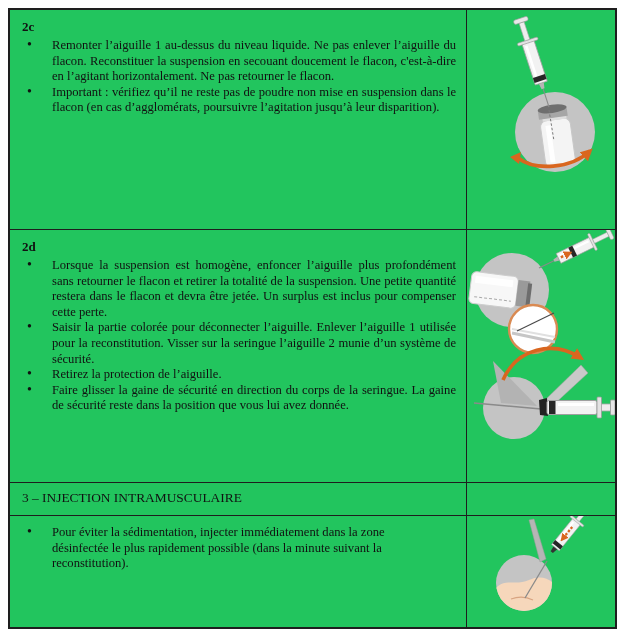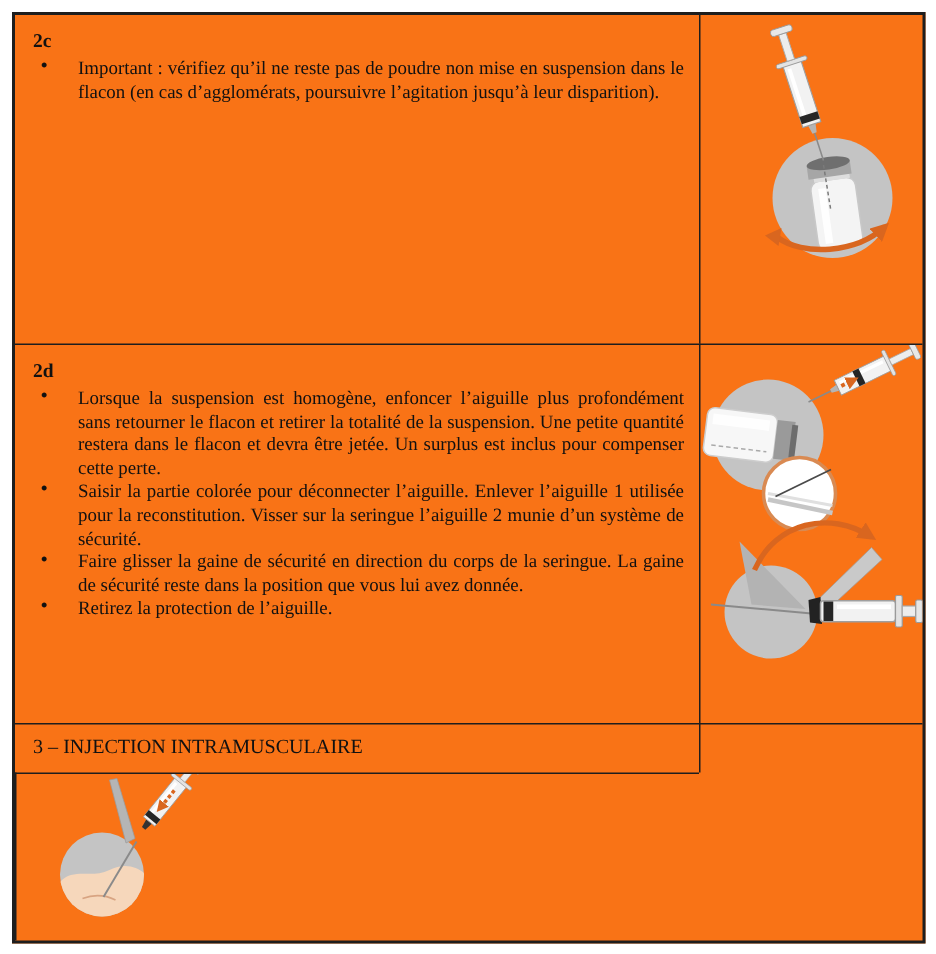--- a/index.html
+++ b/index.html
@@ -15,21 +15,21 @@
   html,body{margin:0;padding:0;}
   body{
     width:624px;height:636px;background:#ffffff;
     font-family:"Liberation Serif","DejaVu Serif",serif;
     color:#111;position:relative;overflow:hidden;
   }
   .sheet{
     position:absolute;left:8px;top:8px;width:609px;height:621px;
     border:2px solid var(--border-black,#1e1e1e);box-sizing:border-box;
     display:grid;grid-template-columns:456px 149px;grid-template-rows:219px 253px 33px auto;
-    background:#f97316;
+    background:#22c55e;
   }
   .cell{box-sizing:border-box;overflow:hidden;position:relative;}
   .col2{border-left:1.5px solid var(--border-black,#1e1e1e);}
   .rowline{border-top:1.5px solid var(--border-black,#1e1e1e);}
   .text-cell{padding:9px 10px 0 12px;}
   .step-label{font-weight:bold;font-size:13px;line-height:16px;margin-bottom:3px;}
   ul.bullets{list-style:none;margin:0;padding:0;}
   ul.bullets li{
     position:relative;padding-left:30px;margin:0;
     font-size:12.6px;line-height:15.6px;text-align:justify;
@@ -41,20 +41,21 @@
   .img-cell svg{position:absolute;left:0;top:0;}
 </style>
 </head>
 <body>
 
 <div class="sheet">
 
   <div class="cell text-cell">
     <div class="step-label">2c</div>
     <ul class="bullets">
+        <li><span>Remonter l’aiguille 1 au-dessus du niveau liquide. Ne pas enlever l’aiguille du flacon. Reconstituer la suspension en secouant doucement le flacon, c'est-à-dire en l’agitant horizontalement. Ne pas retourner le flacon.</span></li>
         <li><b>Important : vérifiez qu’il ne reste pas de poudre non mise en suspension dans le flacon (en cas d’agglomérats, poursuivre l’agitation jusqu’à leur disparition).</b></li>
       </ul>
   </div>
   <div class="cell col2 img-cell">
     <svg width="149" height="219" viewBox="0 0 149 219">
       <defs>
         <marker id="ah1" viewBox="0 0 10 10" refX="7" refY="5" markerWidth="3.4" markerHeight="3.4" orient="auto">
           <path d="M0,0 L10,5 L0,10 Z" fill="var(--accent-orange,#d9661f)"></path>
         </marker>
       </defs>
@@ -80,22 +81,22 @@
       <path d="M51,148 C68,161 104,159 123,141" fill="none" stroke="var(--accent-orange,#d9661f)" stroke-width="3.6" marker-end="url(#ah1)"></path>
       <path d="M43,147 L54,142 L52,154 Z" fill="var(--accent-orange,#d9661f)"></path>
     </svg>
   </div>
 
   <div class="cell text-cell rowline">
     <div class="step-label">2d</div>
     <ul class="bullets">
         <li><span>Lorsque la suspension est homogène, enfoncer l’aiguille plus profondément sans retourner le flacon et retirer la totalité de la suspension. Une petite quantité restera dans le flacon et devra être jetée. Un surplus est inclus pour compenser cette perte.</span></li>
         <li><span>Saisir la partie colorée pour déconnecter l’aiguille. Enlever l’aiguille 1 utilisée pour la reconstitution. Visser sur la seringue l’aiguille 2 munie d’un système de sécurité.</span></li>
+        <li><span>Retirez la protection de l’aiguille.</span></li>
         <li><span>Faire glisser la gaine de sécurité en direction du corps de la seringue. La gaine de sécurité reste dans la position que vous lui avez donnée.</span></li>
-        <li><span>Retirez la protection de l’aiguille.</span></li>
       </ul>
   </div>
   <div class="cell col2 rowline img-cell">
     <svg width="149" height="253" viewBox="0 0 149 253">
       <defs>
         <marker id="ah2" viewBox="0 0 10 10" refX="7" refY="5" markerWidth="3.4" markerHeight="3.4" orient="auto">
           <path d="M0,0 L10,5 L0,10 Z" fill="var(--accent-orange,#d9661f)"></path>
         </marker>
       </defs>
 
@@ -140,20 +141,25 @@
       </g>
       <path d="M36,150 C50,118 86,110 114,128" fill="none" stroke="var(--accent-orange,#d9661f)" stroke-width="3.6" marker-end="url(#ah2)"></path>
     </svg>
   </div>
 
   <div class="cell header-cell rowline">
     <span>3 – INJECTION INTRAMUSCULAIRE</span>
   </div>
   <div class="cell col2 rowline"></div>
 
+  <div class="cell text-cell rowline row-last">
+    <ul class="bullets">
+        <li><span>Pour éviter la sédimentation, injecter immédiatement dans la zone désinfectée le plus rapidement possible (dans la minute suivant la reconstitution).</span></li>
+      </ul>
+  </div>
   <div class="cell col2 rowline img-cell">
     <svg width="149" height="113" viewBox="0 0 149 113">
       <defs>
         <marker id="ah4" viewBox="0 0 10 10" refX="7" refY="5" markerWidth="3.4" markerHeight="3.4" orient="auto">
           <path d="M0,0 L10,5 L0,10 Z" fill="var(--accent-orange,#d9661f)"></path>
         </marker>
         <clipPath id="skinclip">
             <circle cx="57" cy="67" r="28"></circle>
           </clipPath>
       </defs>

